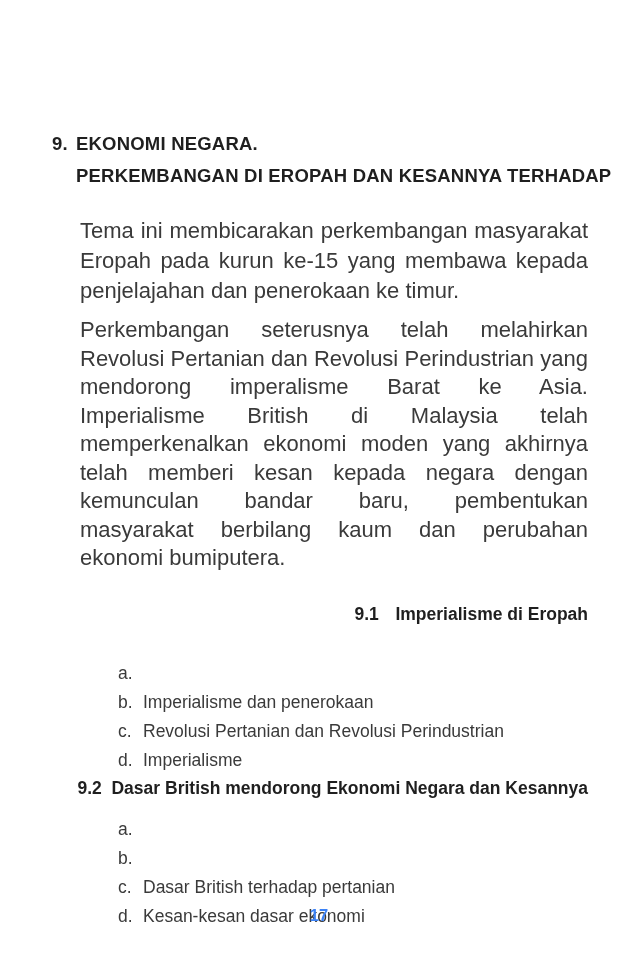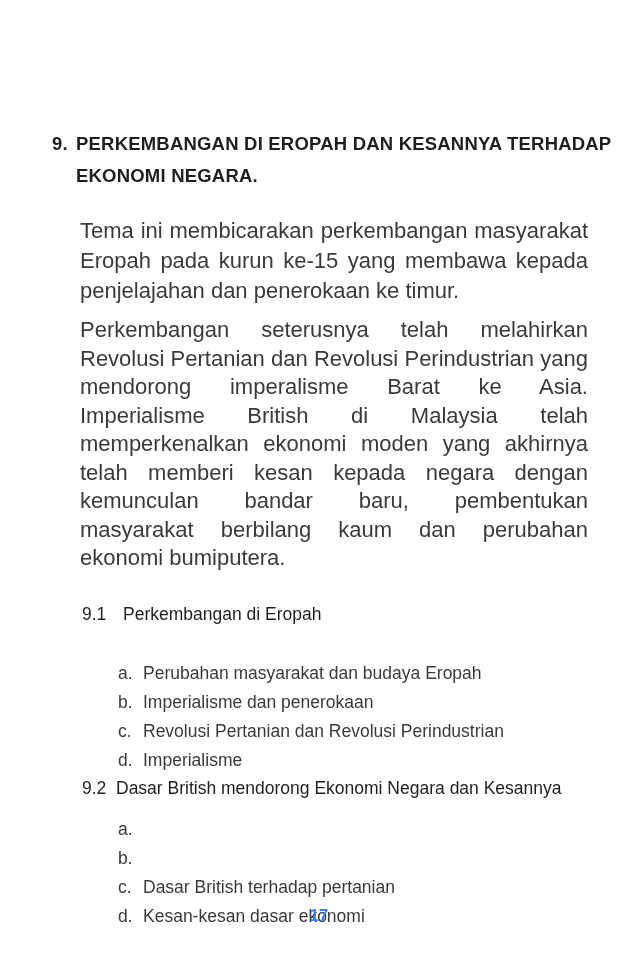--- a/index.html
+++ b/index.html
@@ -33,25 +33,26 @@
     color: #3a3a3a;
     text-align: justify;
   }
   .para1 { margin-top: 24px; line-height: 30px; }
   .para2 { margin-top: 10px; line-height: 28.5px; }
 
   
   .section {
     display: flex;
     margin: 0 50px 0 82px;
-    font-weight: normal;
+    font-weight: bold;
     font-size: 17.5px;
     line-height: 26px;
     color: #1f1f1f;
     white-space: nowrap;
+    justify-content: flex-end;
   }
   .sec1 { margin-top: 28px; }
   .sec2 { }
   .sec1 .sec-num { flex: 0 0 41px; }
   .sec2 .sec-num { flex: 0 0 34px; }
 
   
   .list { margin: 0 0 0 118px; }
   .list1 { margin-top: 32px; }
   .list2 { margin-top: 14px; }
@@ -79,38 +80,37 @@
   }
 </style>
 </head>
 <body>
 
 <div class="page">
 
   <div class="heading">
     <span class="h-num">9.</span>
     <div class="h-lines">
+      <div>EKONOMI NEGARA.</div>
       <div>PERKEMBANGAN DI EROPAH DAN KESANNYA TERHADAP</div>
-      <div>EKONOMI NEGARA.</div>
     </div>
   </div>
 
   <p class="para para1">Tema ini membicarakan perkembangan masyarakat Eropah pada kurun ke-15 yang membawa kepada penjelajahan dan penerokaan ke timur.</p>
 
   <p class="para para2">Perkembangan seterusnya telah melahirkan Revolusi Pertanian dan Revolusi Perindustrian yang mendorong imperalisme Barat ke Asia. Imperialisme British di Malaysia telah memperkenalkan ekonomi moden yang akhirnya telah memberi kesan kepada negara dengan kemunculan bandar baru, pembentukan masyarakat berbilang kaum dan perubahan ekonomi bumiputera.</p>
 
   <div class="section sec1">
     <span class="sec-num">9.1</span>
-    <span class="sec-title">Perkembangan di Eropah</span>
+    <span class="sec-title">Imperialisme di Eropah</span>
   </div>
 
   <div class="list list1">
     <div class="list-item">
       <span class="marker">a.</span>
-      <span class="item-text">Perubahan masyarakat dan budaya Eropah</span>
     </div>
     <div class="list-item">
       <span class="marker">b.</span>
       <span class="item-text">Imperialisme dan penerokaan</span>
     </div>
     <div class="list-item">
       <span class="marker">c.</span>
       <span class="item-text">Revolusi Pertanian dan Revolusi Perindustrian</span>
     </div>
     <div class="list-item">

